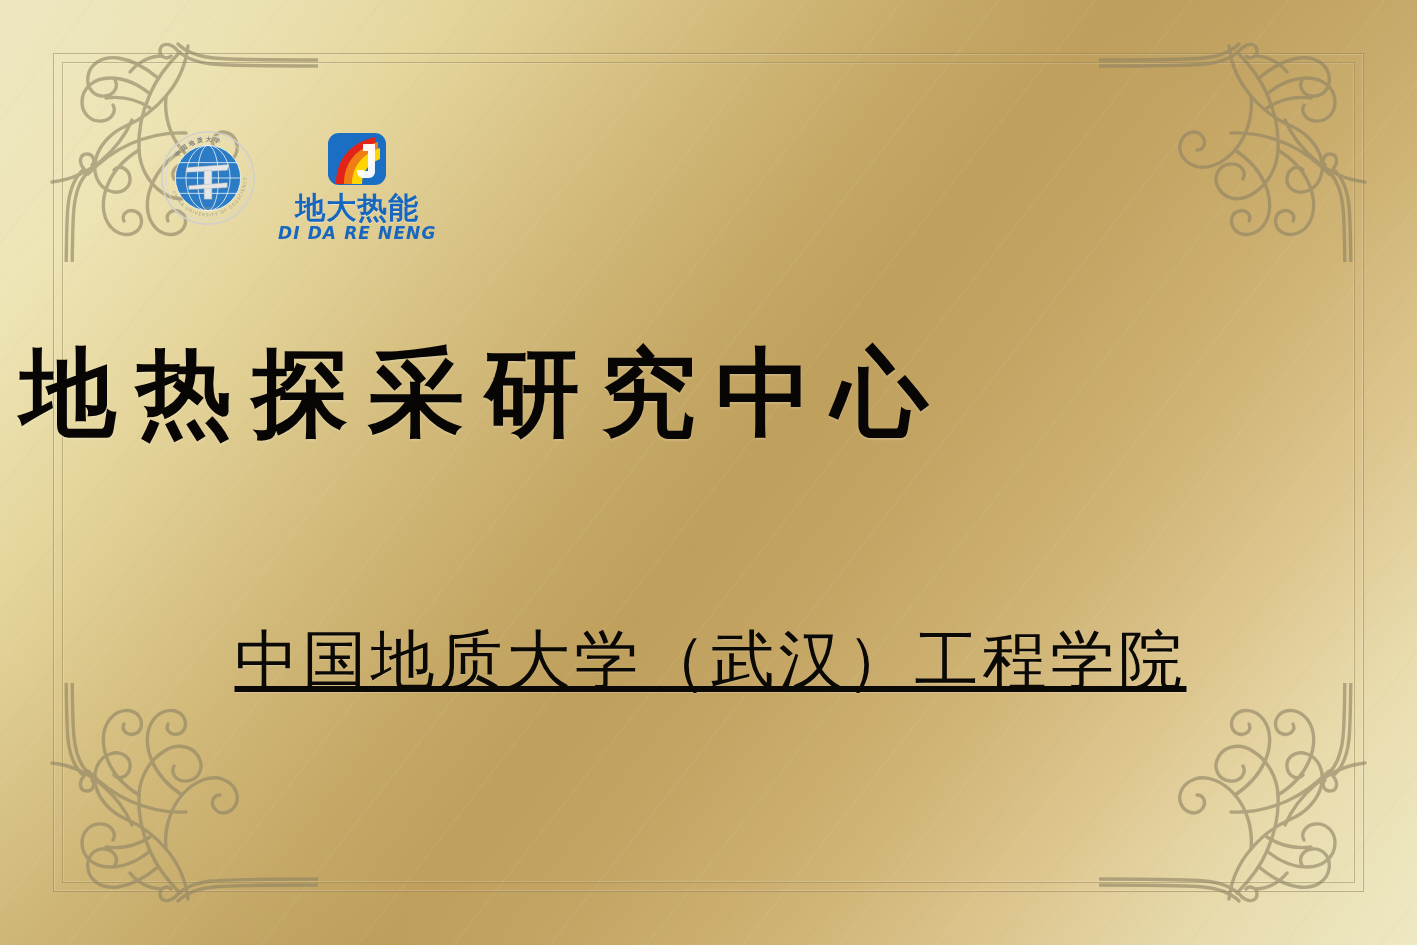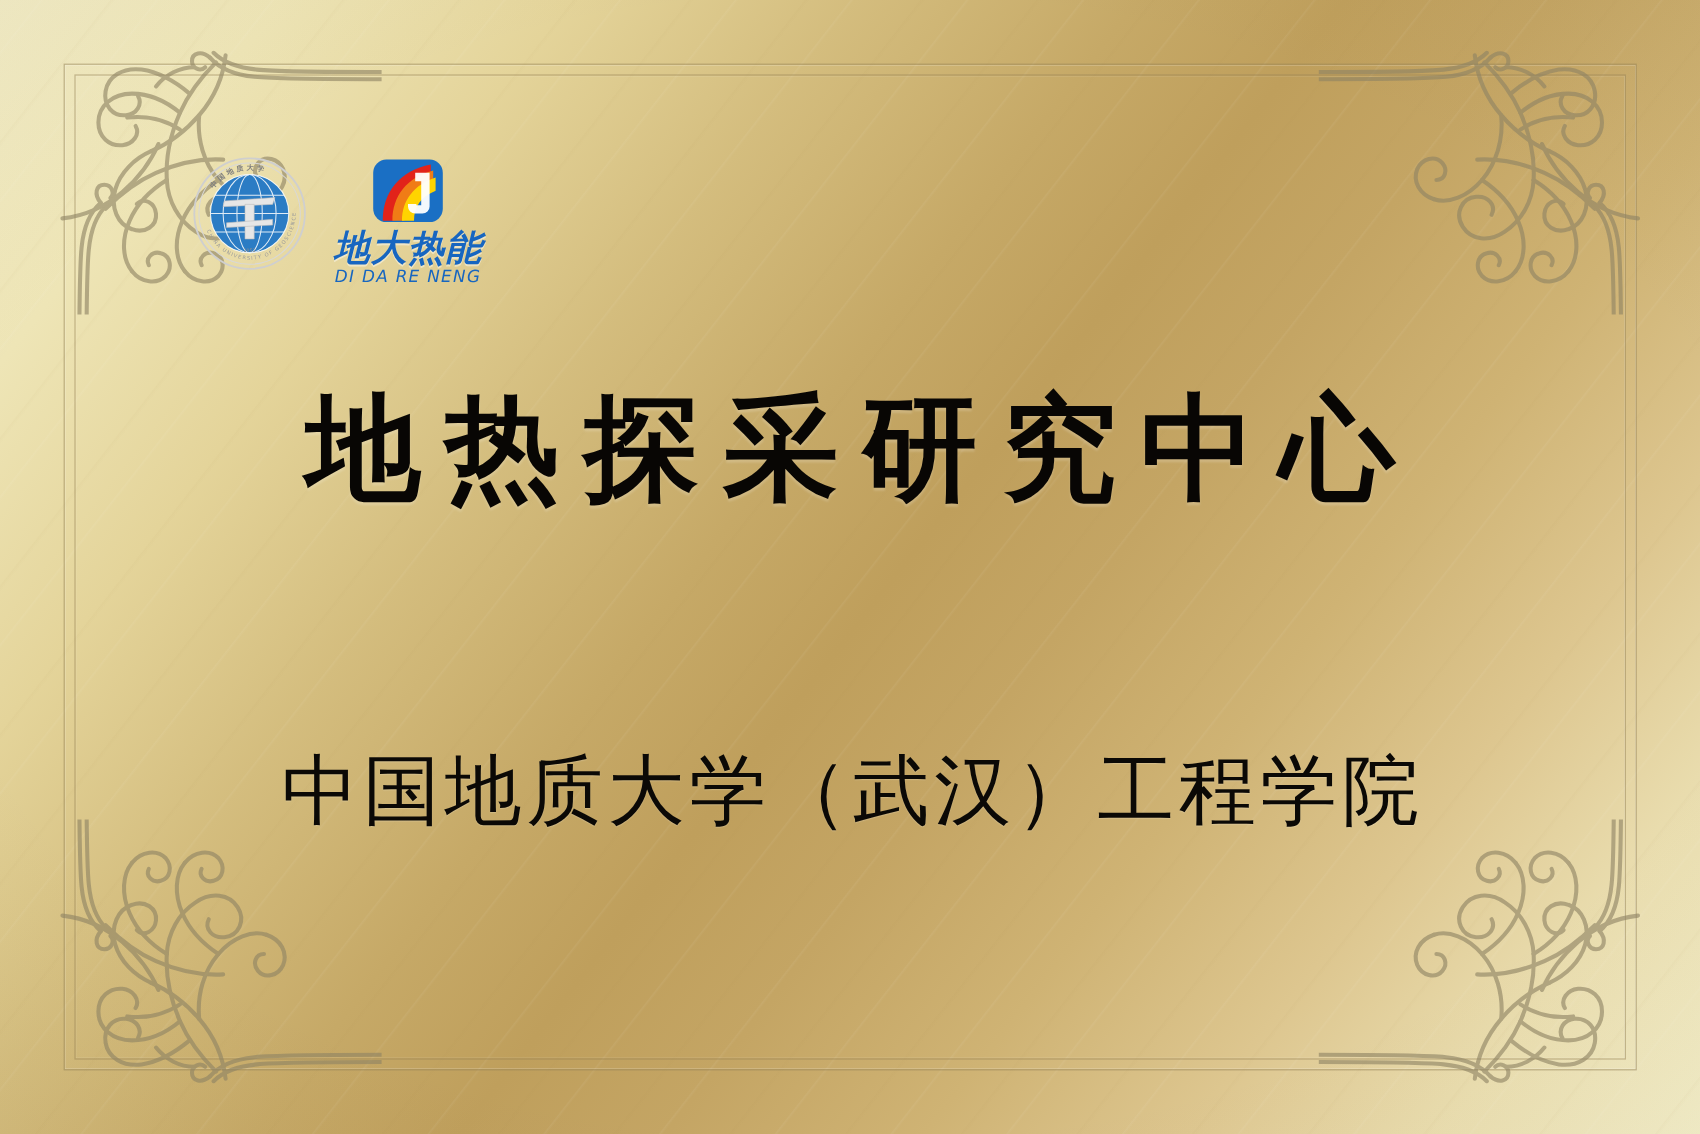--- a/index.html
+++ b/index.html
@@ -65,46 +65,47 @@
   .c-tr{right:18px;top:12px;transform:scaleX(-1);}
   .c-bl{left:18px;bottom:12px;transform:scaleY(-1);}
   .c-br{right:18px;bottom:12px;transform:scale(-1,-1);}
 
   
   .logos{position:absolute;left:160px;top:130px;display:flex;align-items:flex-start;gap:22px;}
   .seal{width:96px;height:96px;}
   .brand{display:flex;flex-direction:column;align-items:center;margin-top:2px;}
   .brand-mark{width:62px;height:60px;}
   .brand-cn{
-    font-size:30px;font-weight:bold;font-style:italic;color:#1766c0;
+    font-size:30px;font-weight:bold;color:#1766c0;
     letter-spacing:1px;line-height:1;margin-top:1px;
     text-shadow:0 1px 0 rgba(255,255,255,.45);
     font-family:"DejaVu Sans","Liberation Sans",sans-serif;
   }
   .brand-en{
-    font-size:14px;font-weight:normal;font-style:italic;color:#1766c0;
+    font-size:17px;font-weight:bold;font-style:italic;color:#1766c0;
     letter-spacing:1.1px;line-height:1.1;margin-top:1px;
   }
 
   
   .title{
-    position:absolute;left:0;right:0;top:324px;text-align:center;
+    position:absolute;left:0;right:0;top:343px;
     font-size:96px;line-height:1.06;font-weight:bold;color:#080604;
     letter-spacing:20px;text-indent:20px;
     font-family:"DejaVu Sans","Liberation Sans",sans-serif;
     text-shadow:0 2px 2px rgba(255,255,255,0.18);
   }
 
   
   .subs{position:absolute;left:0;right:0;top:618px;text-align:center;}
   .sub{
     font-size:64px;line-height:1.33;color:#0b0906;font-weight:normal;
     letter-spacing:4px;text-indent:4px;
     font-family:"DejaVu Sans","Liberation Sans",sans-serif;
     text-shadow:0 1px 1px rgba(255,255,255,0.2);
+    text-decoration:underline;
   }
   .sub.spaced{letter-spacing:12px;text-indent:12px;}
 </style>
 </head>
 <body>
 
 <div class="plaque">
 
   <div class="sheen"></div>
   <div class="vignette"></div>

